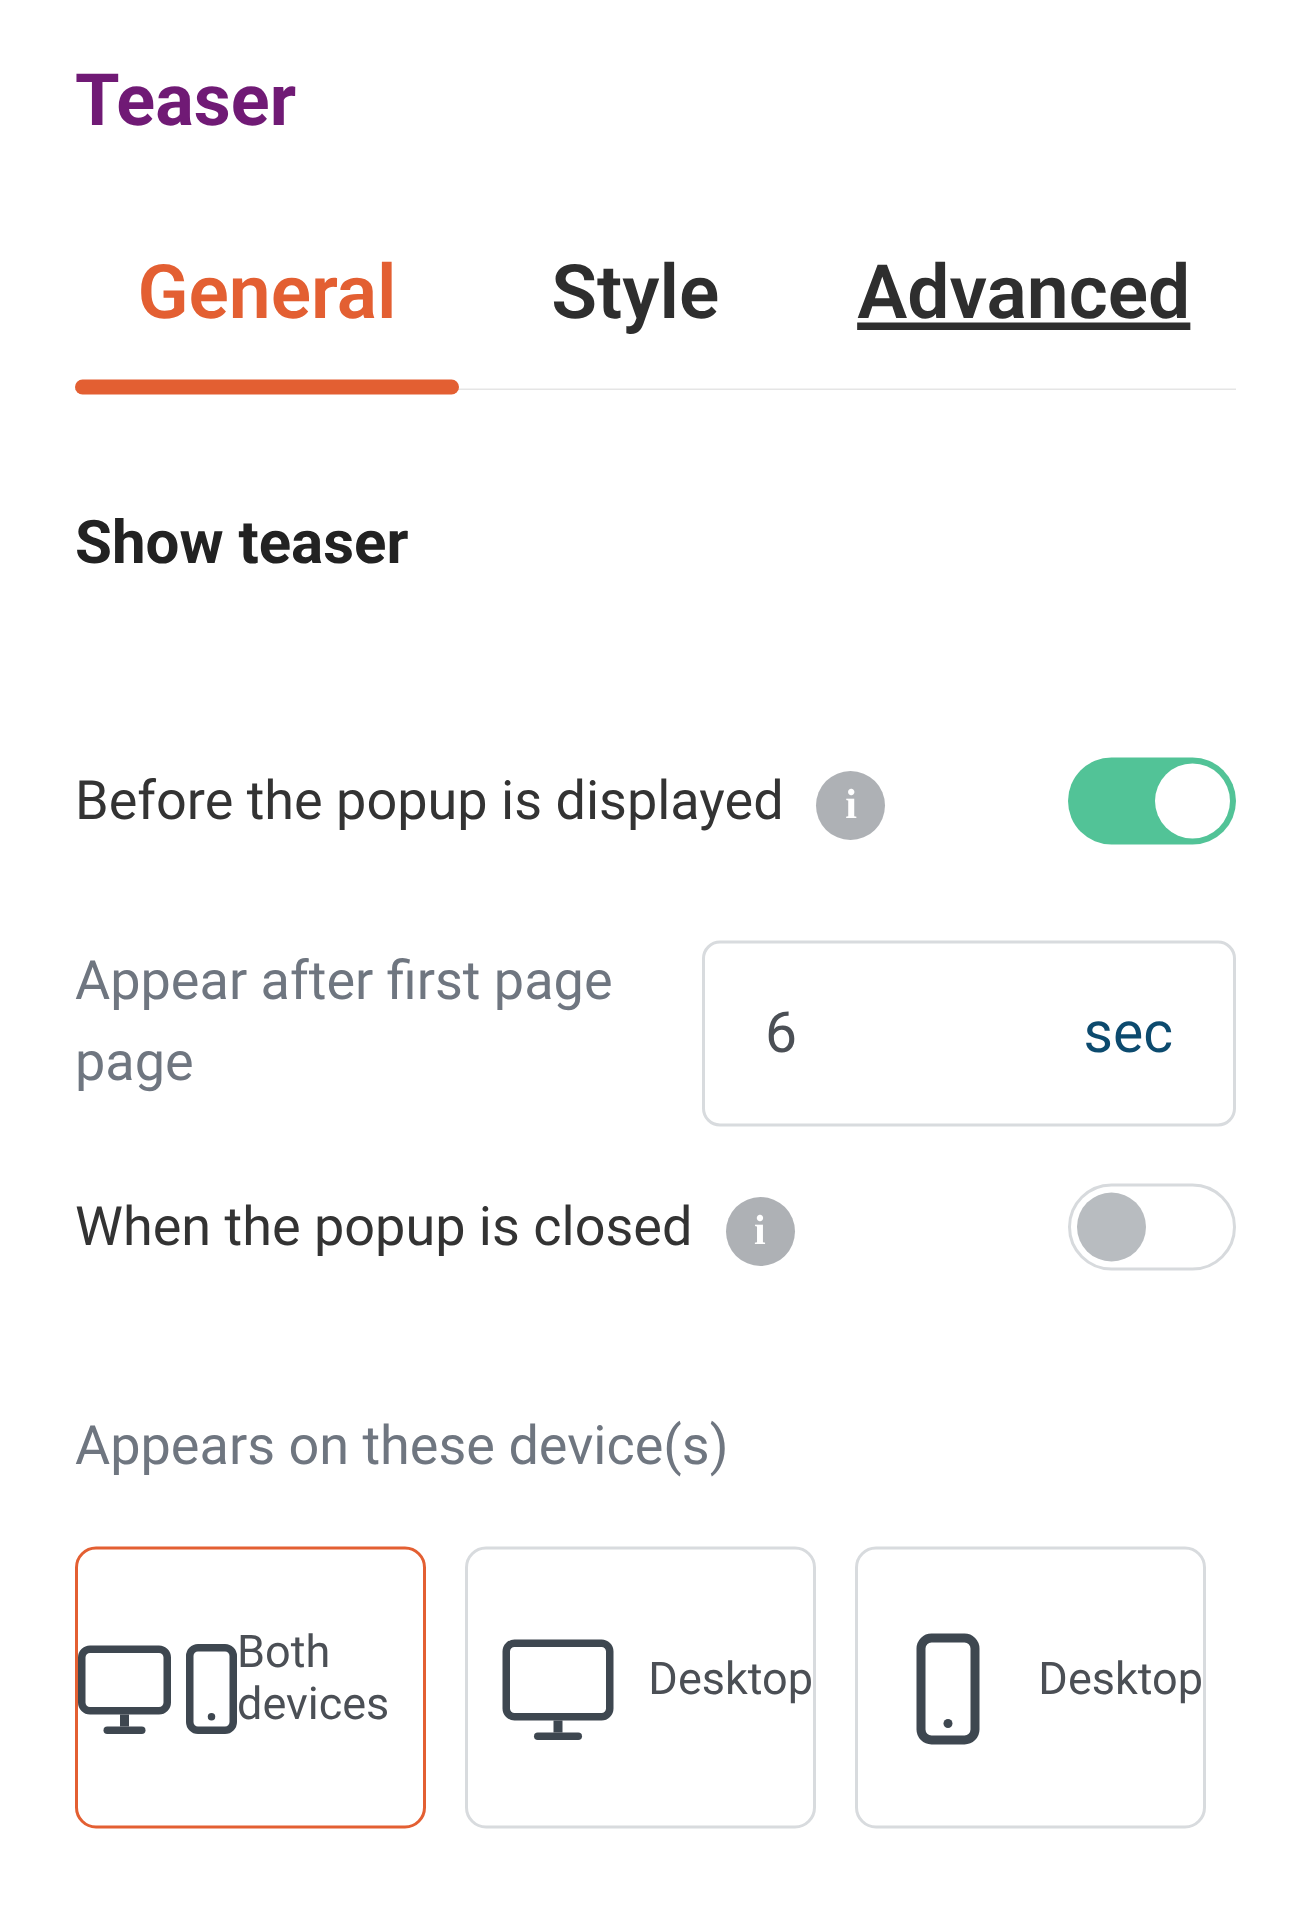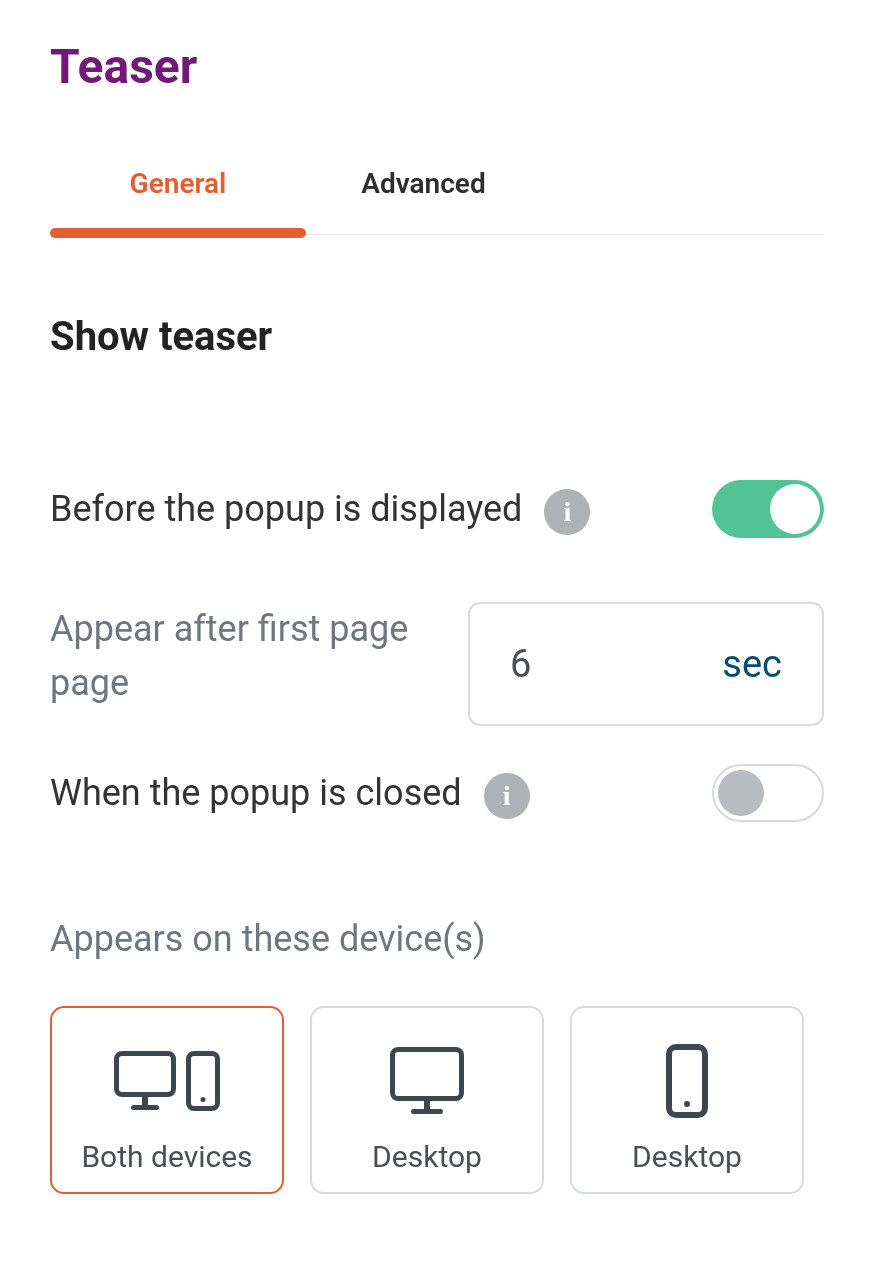--- a/index.html
+++ b/index.html
@@ -17,21 +17,21 @@
     font-weight: 700;
     color: #701a75;
   }
   .tabs {
     display: flex;
     margin-top: 72px;
     border-bottom: 1px solid #e5e5e5;
     justify-content: flex-start;
   }
   .tab {
-    font-size: 28px;
+    font-size: 50px;
     font-weight: 600;
     color: #2e2e2e;
     padding: 0 0 34px 0;
     cursor: pointer;
     position: relative;
     text-align: center;
   }
   .tab:nth-child(1) { width: 256px; }
   .tab:nth-child(2) { width: 235px; }
   .tab:nth-child(3) { flex: 1; text-decoration: underline; }
@@ -149,21 +149,21 @@
     display: flex;
     gap: 26px;
     margin-top: 40px;
   }
   .device-opt {
     width: 234px;
     height: 188px;
     border: 2px solid #d8dbde;
     border-radius: 14px;
     display: flex;
-    flex-direction: column;
+    flex-direction: row;
     align-items: center;
     justify-content: flex-end;
     padding-bottom: 18px;
     cursor: pointer;
     background: #fff;
   }
   .device-opt.selected {
     border-color: #E35F32;
   }
   .device-opt .icon-area {
@@ -219,20 +219,21 @@
 </style>
 </head>
 <body>
 
 <div class="page">
 
   <h1 class="page-title">Teaser</h1>
 
   <div class="tabs">
     <div class="tab active">General</div>
+    <div class="tab">Style</div>
     <div class="tab">Advanced</div>
   </div>
 
   <h2 class="section-title">Show teaser</h2>
 
   <div class="row row1">
     <div class="label-with-info">
       <span class="label-dark">Before the popup is displayed</span>
       <span class="info-icon"></span>
     </div>

